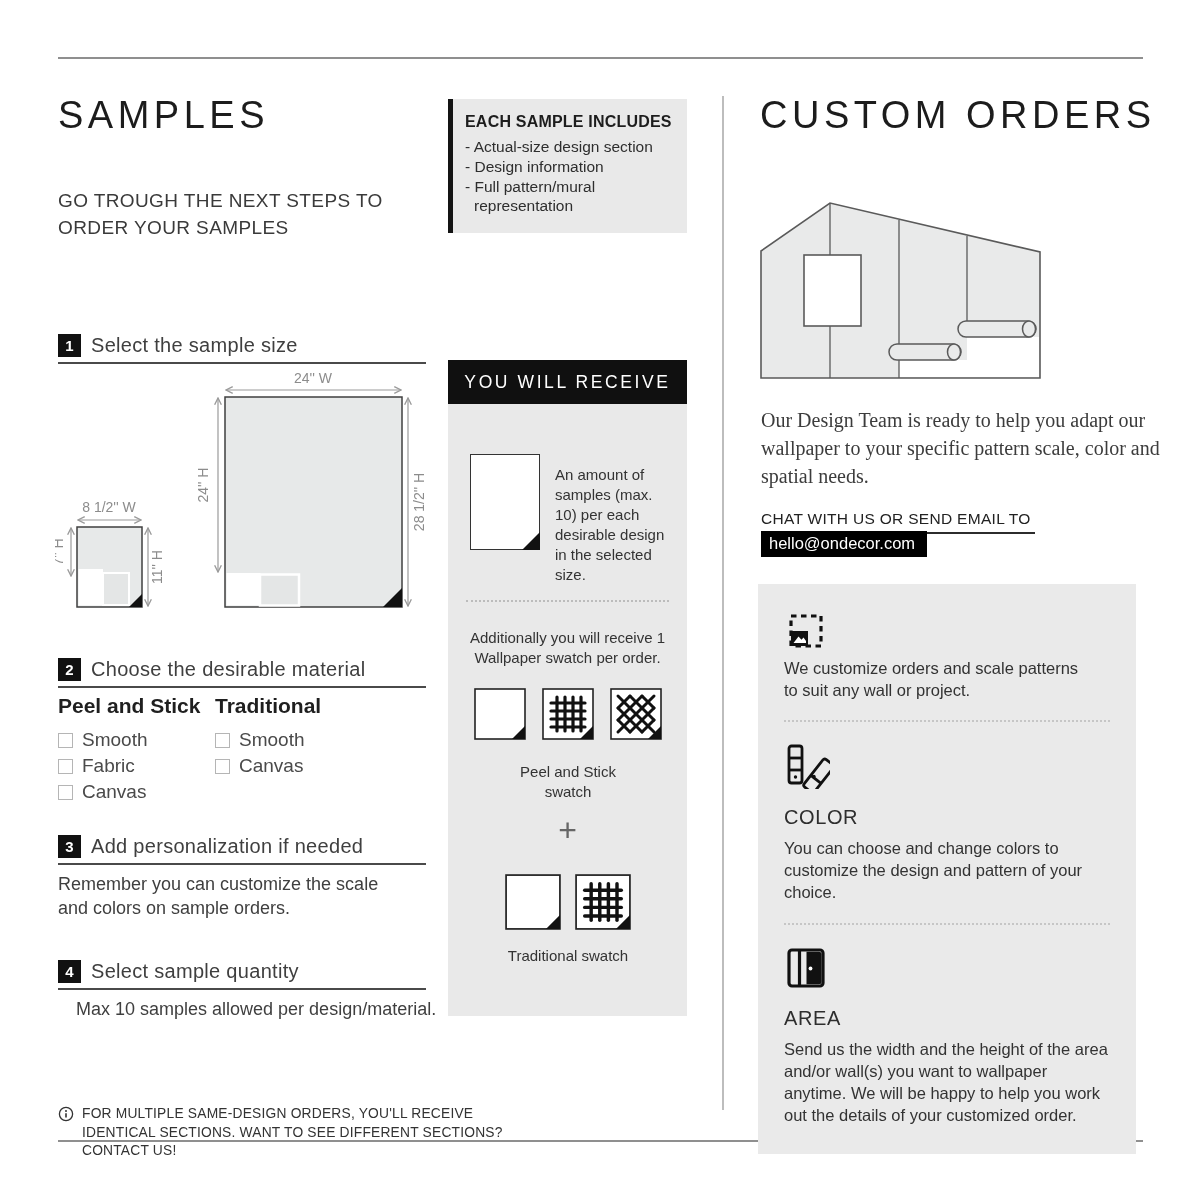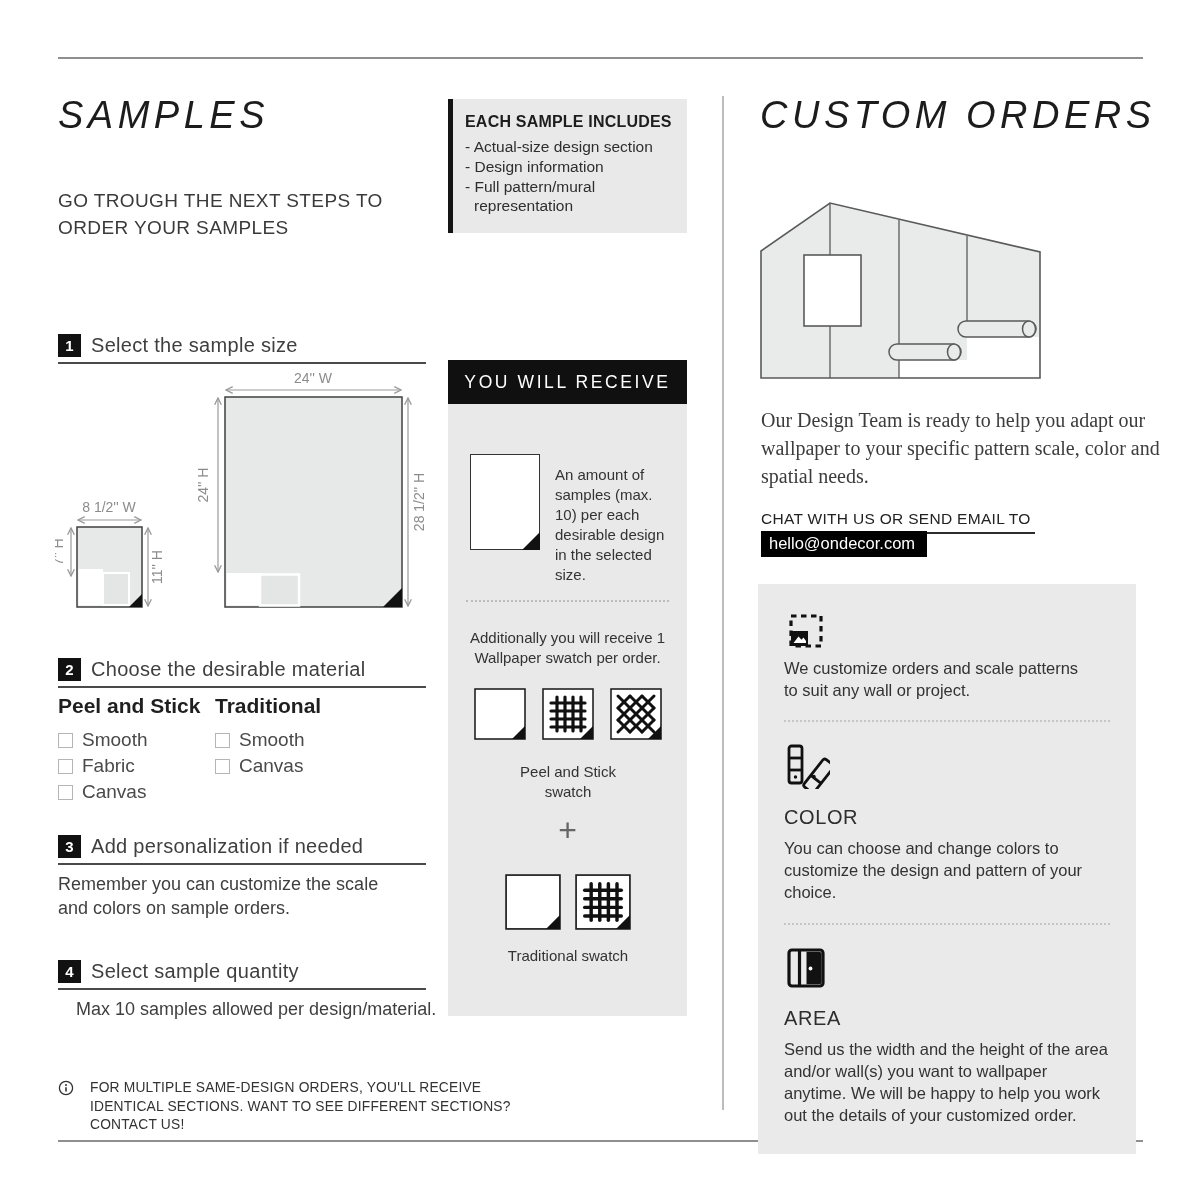--- a/index.html
+++ b/index.html
@@ -5,21 +5,21 @@
   html,body{margin:0;padding:0;background:#fff;}
   .page{position:relative;width:1200px;height:1200px;background:#fff;
         font-family:"Liberation Sans",sans-serif;color:#3a3a3a;overflow:hidden;}
   .abs{position:absolute;}
 
   
   .hrule{position:absolute;height:2px;background:#8f8f8f;}
   .vdivider{position:absolute;width:2px;background:#bdbdbd;}
 
   
-  .big-title{font-size:38px;font-weight:500;letter-spacing:4.5px;color:#1c1c1c;white-space:nowrap;font-style:italic;}
+  .big-title{font-size:38px;font-weight:500;letter-spacing:4.5px;color:#1c1c1c;white-space:nowrap;}
 
   .intro{font-size:19px;line-height:1.4;letter-spacing:0.4px;color:#3a3a3a;width:330px;}
 
   
   .includes-box{left:448px;top:99px;width:239px;box-sizing:border-box;background:#e9e9e9;
                 border-left:5px solid #141414;padding:14px 12px 16px 12px;}
   .includes-title{font-size:16px;font-weight:700;color:#1d1d1d;margin:0 0 7px 0;letter-spacing:0.2px;}
   .includes-item{font-size:15.5px;color:#2e2e2e;line-height:1.22;padding-left:9px;text-indent:-9px;margin:1px 0;}
   .includes-item::before{content:"- ";}
 
@@ -32,21 +32,21 @@
 
   
   .mat-col{position:absolute;}
   .mat-head{font-size:21px;font-weight:700;color:#1f1f1f;margin-bottom:9px;}
   .chk-row{display:flex;align-items:center;gap:9px;height:26px;font-size:19px;color:#4a4a4a;}
   .chk{width:13px;height:13px;border:1.5px solid #b5b5b5;background:#fff;flex:0 0 auto;}
 
   .step-body{position:absolute;font-size:18px;line-height:1.35;color:#3f3f3f;width:372px;}
 
   
-  .footnote{position:absolute;display:flex;gap:16px;width:490px;}
+  .footnote{position:absolute;display:flex;gap:8px;width:490px;margin-top:26px;}
   .footnote-text{font-size:13.8px;line-height:1.35;color:#333;letter-spacing:0.2px;}
 
   
   .receive-header{left:448px;top:360px;width:239px;height:44px;background:#101010;color:#fff;
                   display:flex;align-items:center;justify-content:center;font-size:17.5px;
                   letter-spacing:2.6px;white-space:nowrap;}
   .receive-body{left:448px;top:404px;width:239px;height:612px;background:#e9e9e9;}
   .sheet-icon{position:absolute;left:22px;top:50px;width:68px;height:94px;background:#fff;
               border:1.5px solid #333;}
   .fold{position:absolute;right:-1px;bottom:-1px;width:0;height:0;border-style:solid;

